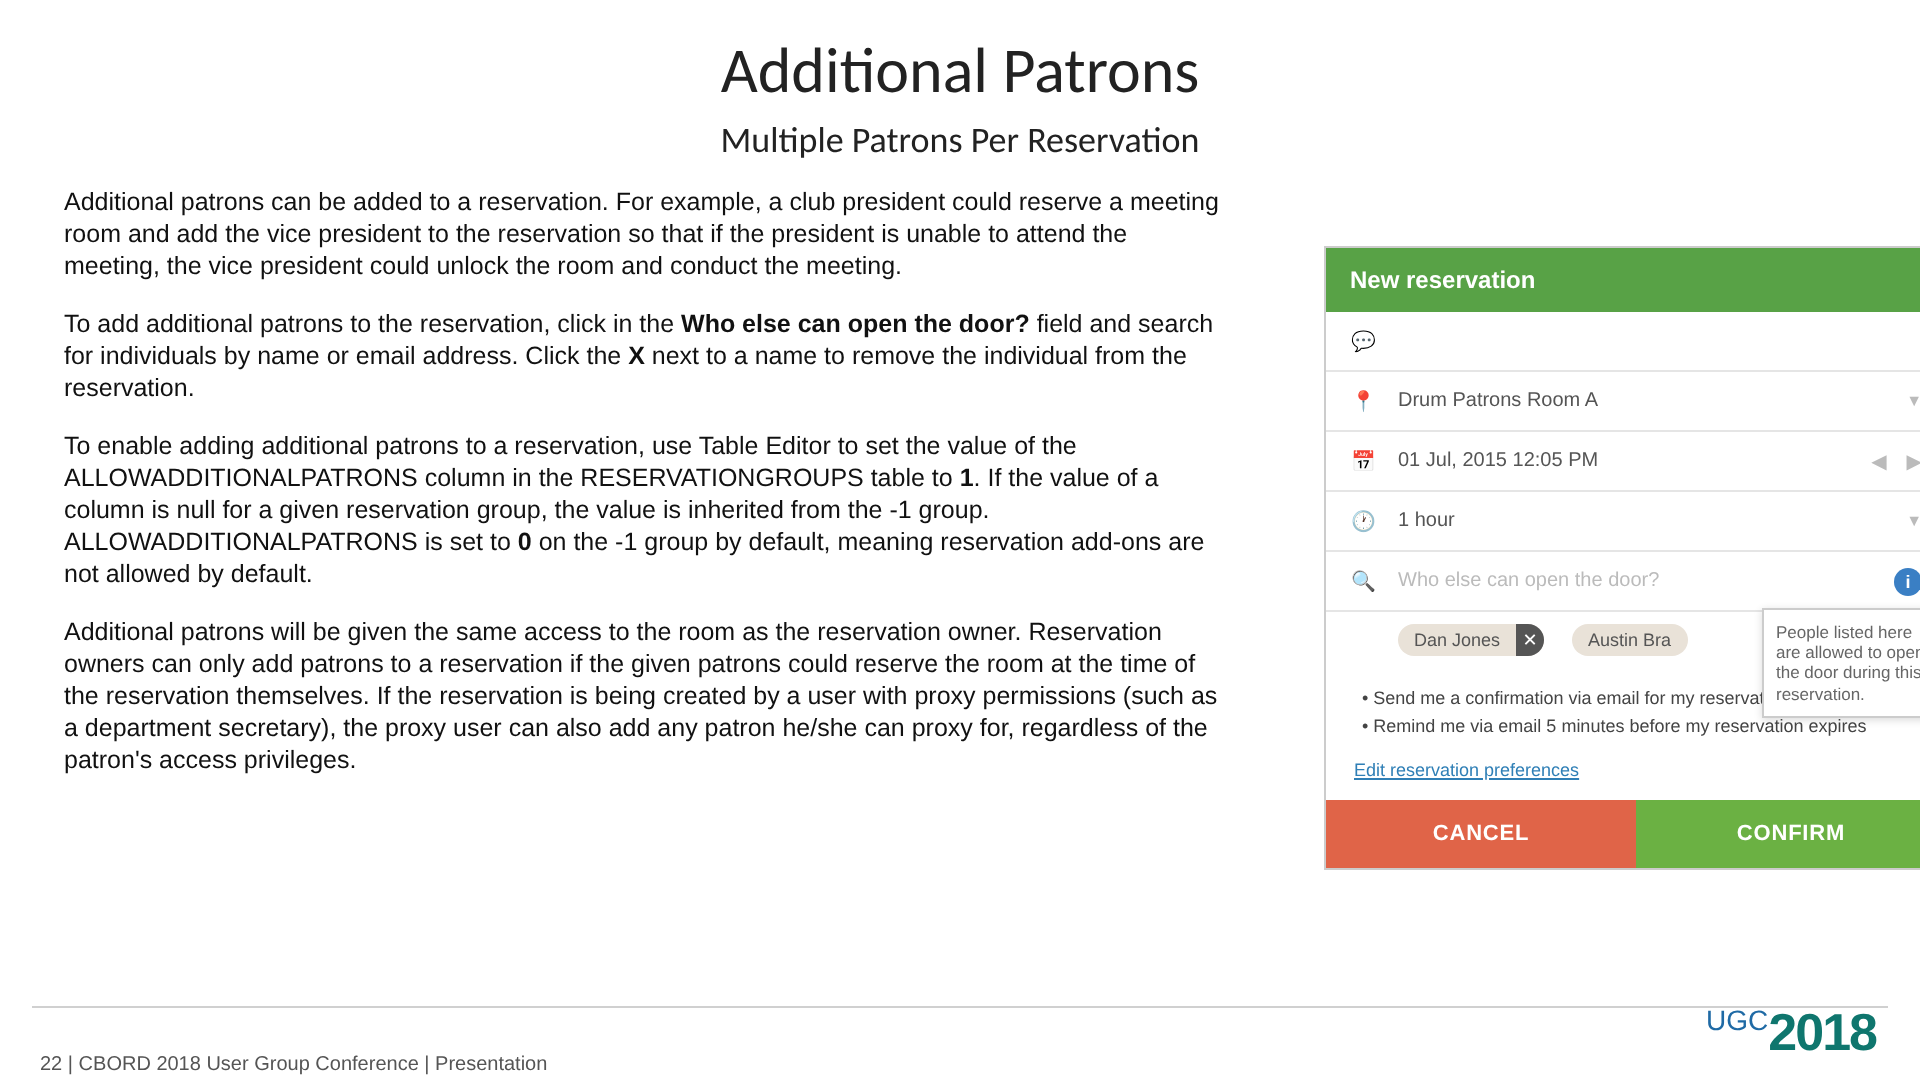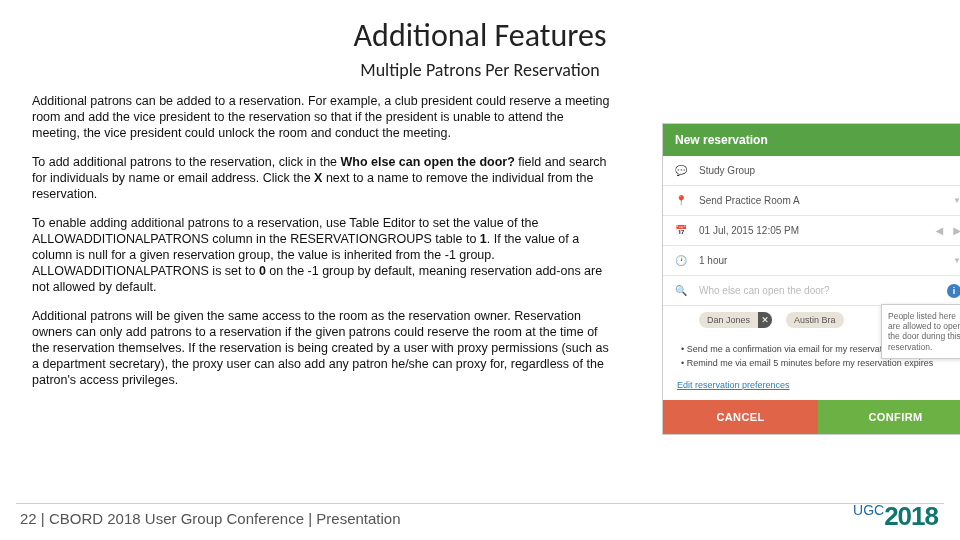--- a/index.html
+++ b/index.html
@@ -26,56 +26,55 @@
   .tag .tx { background: #555; color: #fff; width: 14px; height: 16px; border-radius: 0 10px 10px 0; display: inline-flex; align-items: center; justify-content: center; cursor: pointer; font-size: 9px; }
   .tooltip { position: absolute; right: -4px; top: -2px; width: 96px; background: #fff; border: 1px solid #ccc; padding: 6px; font-size: 8.5px; line-height: 1.2; color: #666; box-shadow: 0 1px 4px rgba(0,0,0,.15); }
   .checks { padding: 6px 12px 4px 18px; font-size: 9px; color: #444; }
   .checks div { margin-bottom: 4px; }
   .pref-link { display: block; padding: 4px 12px 10px 14px; font-size: 9px; color: #2f7fb6; text-decoration: underline; cursor: pointer; }
   .btnrow { display: flex; }
   .btn { flex: 1; text-align: center; padding: 11px 0; color: #fff; font-size: 11px; font-weight: bold; letter-spacing: .4px; cursor: pointer; }
   .btn-cancel { background: #e06448; }
   .btn-confirm { background: #6bb143; }
   .footer-line { position: absolute; left: 16px; right: 16px; bottom: 36px; height: 1px; background: #d0d0d0; }
-  .footer-text { position: absolute; left: 20px; bottom: 13px; font-size: 15px; color: #555; }
+  .footer-text { position: absolute; left: 20px; bottom: 2px; font-size: 10px; color: #555; }
   .footer-logo { position: absolute; right: 22px; bottom: 8px; font-family: Arial, sans-serif; }
   .footer-logo .ugc { display: inline-block; }
   .footer-logo .u { font-size: 14px; font-weight: normal; color: #1f6aa5; vertical-align: top; position: relative; top: 1px; }
   .footer-logo .yr { font-size: 26px; font-weight: 900; color: #0f766e; letter-spacing: -1px; }
 </style>
 </head>
 <body>
 
-<div class="title">Additional Features</div>
+<div class="title">Additional Patrons</div>
 <div class="subtitle">Multiple Patrons Per Reservation</div>
 
 <div class="content">
   <div class="textcol">
     <p>Additional patrons can be added to a reservation. For example, a club president could reserve a meeting room and add the vice president to the reservation so that if the president is unable to attend the meeting, the vice president could unlock the room and conduct the meeting.</p>
     <p>
       <span>To add additional patrons to the reservation, click in the </span><b>Who else can open the door?</b><span> field and search for individuals by name or email address. Click the </span><b>X</b><span> next to a name to remove the individual from the reservation.</span>
     </p>
     <p>
       <span>To enable adding additional patrons to a reservation, use Table Editor to set the value of the ALLOWADDITIONALPATRONS column in the RESERVATIONGROUPS table to </span><b>1</b><span>. If the value of a column is null for a given reservation group, the value is inherited from the -1 group. ALLOWADDITIONALPATRONS is set to </span><b>0</b><span> on the -1 group by default, meaning reservation add-ons are not allowed by default.</span>
     </p>
     <p>Additional patrons will be given the same access to the room as the reservation owner. Reservation owners can only add patrons to a reservation if the given patrons could reserve the room at the time of the reservation themselves. If the reservation is being created by a user with proxy permissions (such as a department secretary), the proxy user can also add any patron he/she can proxy for, regardless of the patron's access privileges.</p>
   </div>
 
   <div class="imgcol">
     <div class="panel">
       <div class="panel-header">New reservation</div>
 
       <div class="panel-row">
         <span class="ic">💬</span>
-        <span class="val">Study Group</span>
       </div>
 
       <div class="panel-row">
         <span class="ic">📍</span>
-        <span class="val">Send Practice Room A</span>
+        <span class="val">Drum Patrons Room A</span>
         <span class="down">▼</span>
       </div>
 
       <div class="panel-row">
         <span class="ic">📅</span>
         <span class="val">01 Jul, 2015 12:05 PM</span>
         <span class="nav">◀</span>
         <span class="nav">▶</span>
       </div>
 

